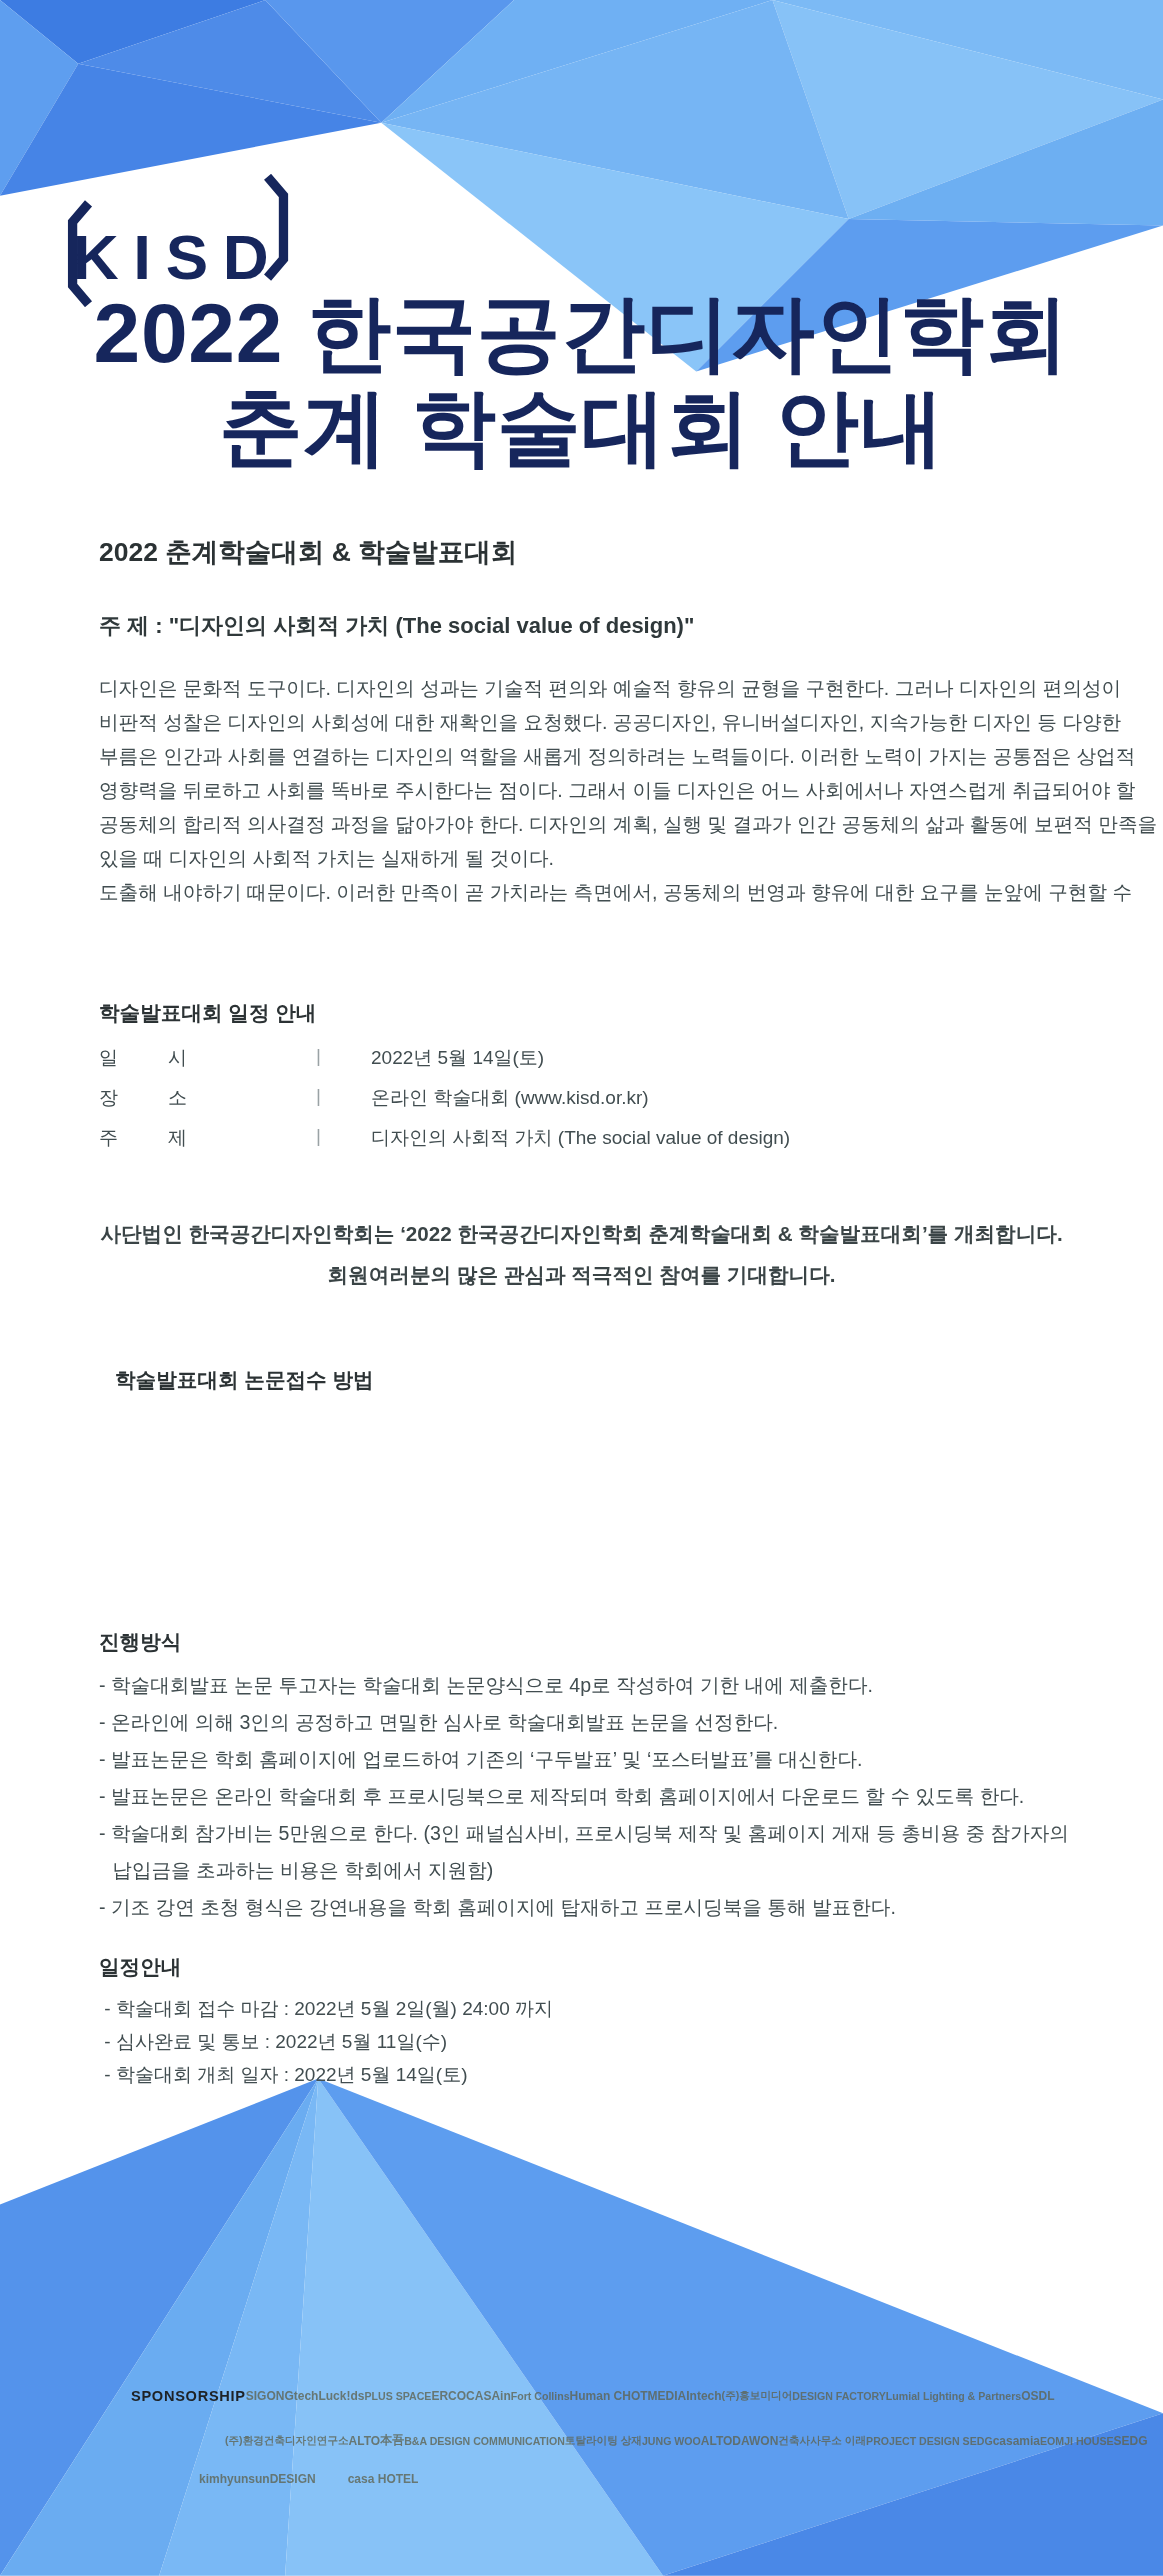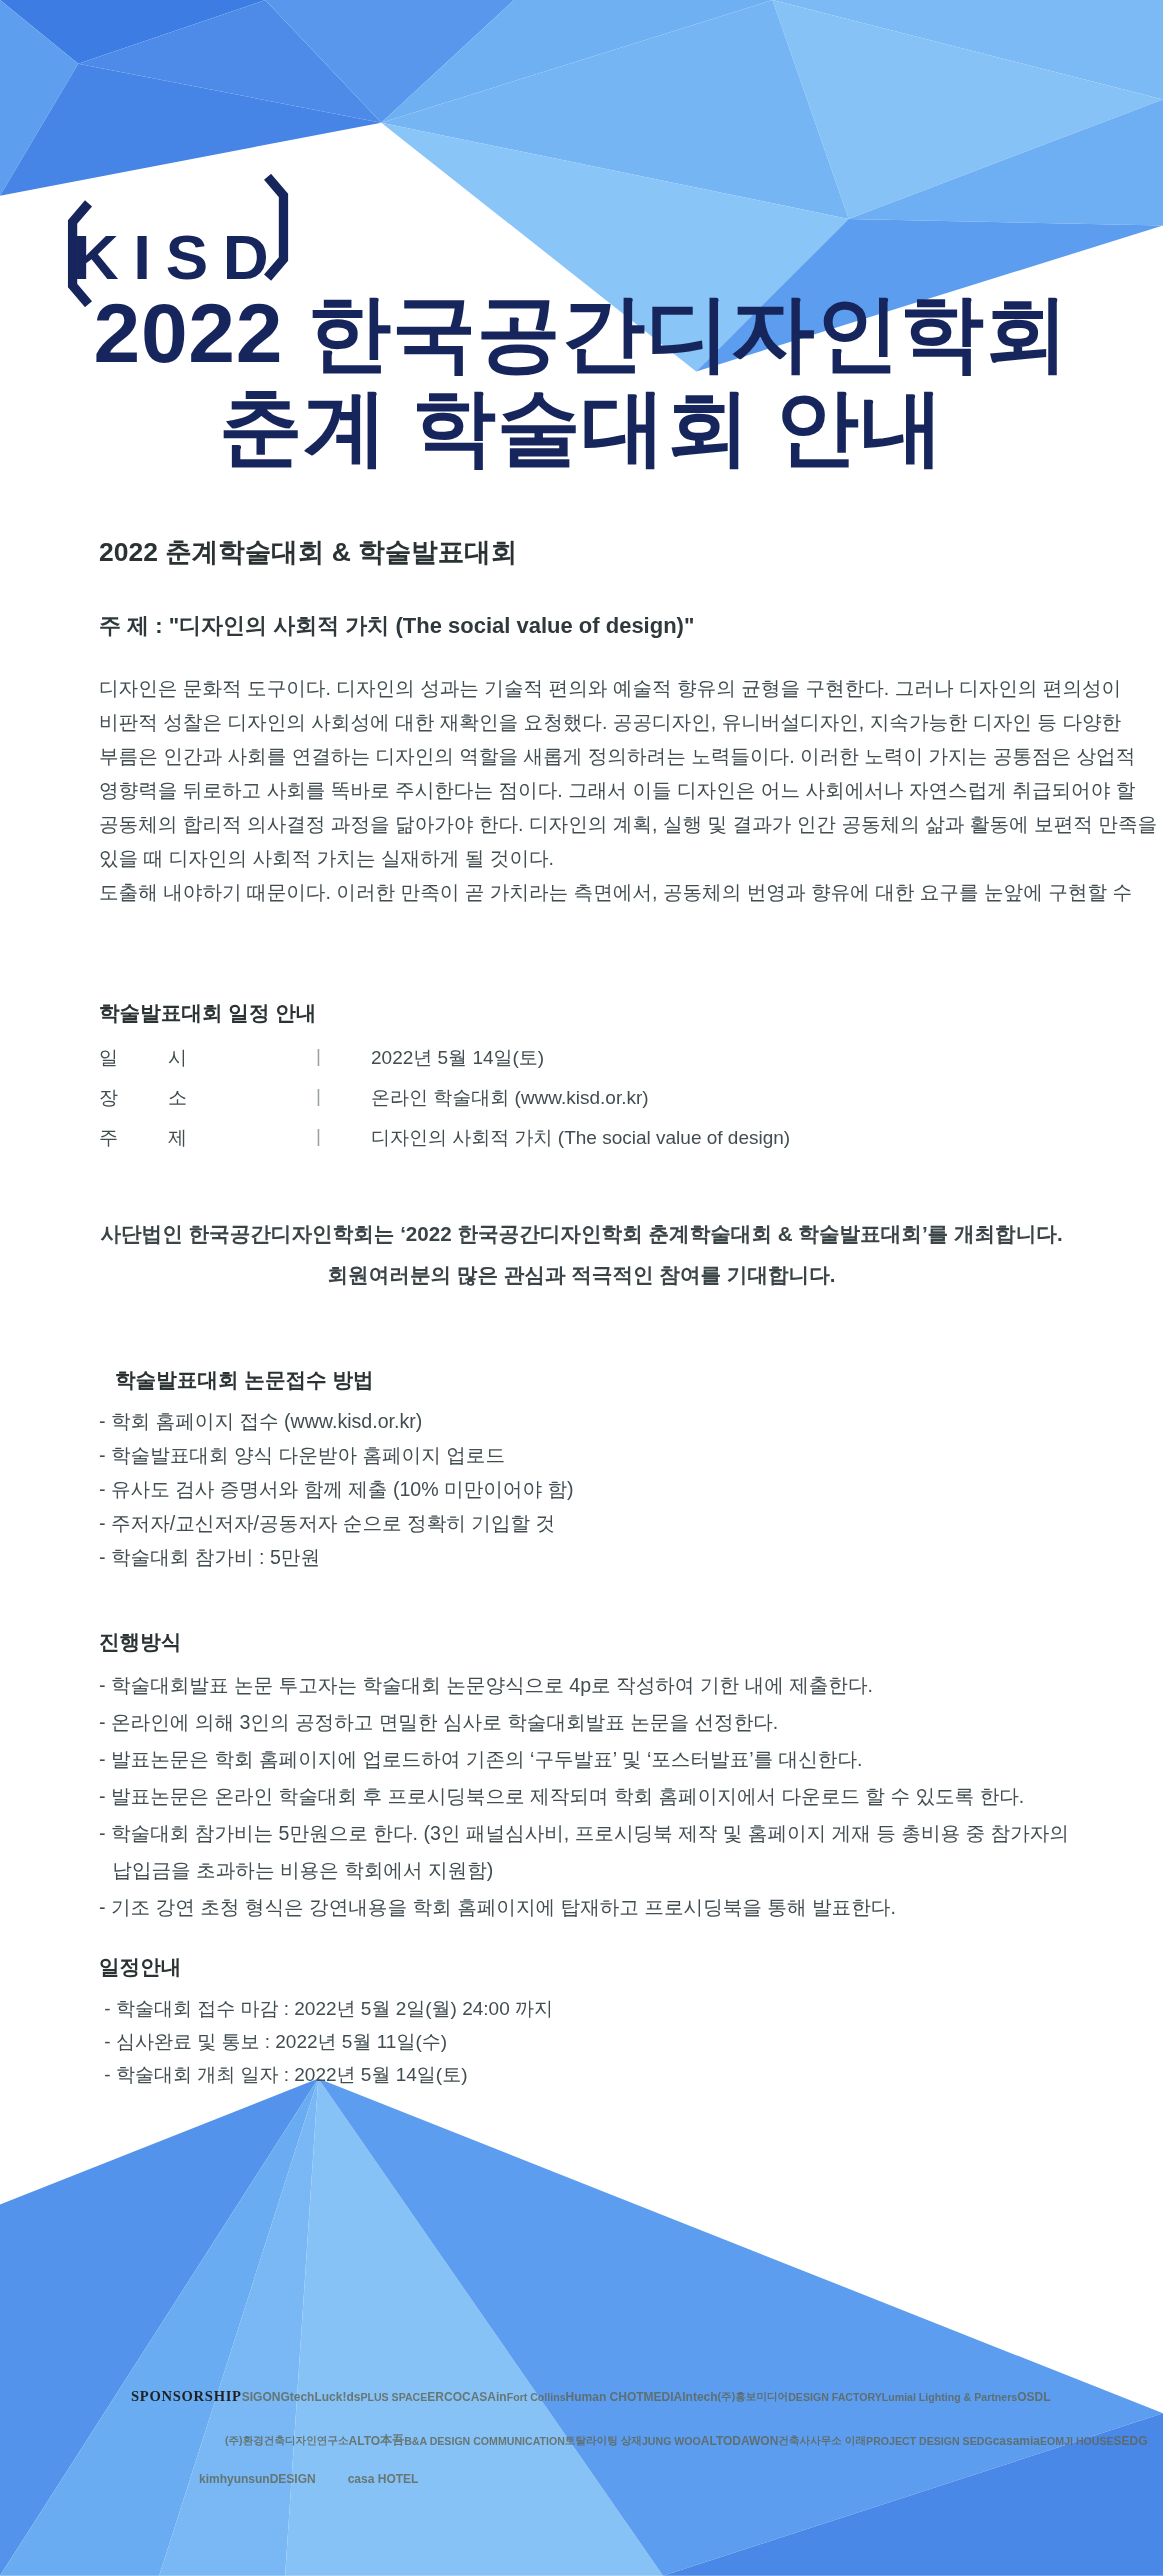--- a/index.html
+++ b/index.html
@@ -49,21 +49,21 @@
 
   #timeline-heading{top:1953px;font-size:20.6px;}
   #timeline{top:1992px;}
   .tl-line{font-size:19px;line-height:33px;white-space:nowrap;padding-left:5.3px;}
 
   
   .sponsor-row{position:absolute;display:flex;align-items:center;white-space:nowrap;}
   #sponsor-row1{left:131px;top:2388px;width:915px;justify-content:space-between;}
   #sponsor-row2{left:225px;top:2432px;width:822px;justify-content:space-between;}
   #sponsor-row3{left:199px;top:2472px;gap:32px;justify-content:flex-end;}
-  .sponsorship-label{font-size:14.6px;font-weight:bold;color:#1e2226;letter-spacing:0.7px;font-family:Liberation Serif, serif;}
+  .sponsorship-label{font-size:14.6px;font-weight:bold;color:#1e2226;letter-spacing:0.7px;}
   .sponsor-item{font-size:12px;font-weight:bold;color:#5e6350;opacity:.78;}
   .sponsor-item.sm{font-size:10.6px;}
 </style>
 </head>
 <body>
 
 <div class="page">
 
   <svg id="band-top" class="band" width="1163" height="398" viewBox="0 0 1754 600" aria-hidden="true">
     <polygon points="0,0 400,0 118,96" fill="#3d7ce2"></polygon>
@@ -142,27 +142,20 @@
       <span class="sched-value">디자인의 사회적 가치 (The social value of design)</span>
     </div>
   </div>
 
   <div class="blk" id="announcement">
     <div>사단법인 한국공간디자인학회는 ‘2022 한국공간디자인학회 춘계학술대회 &amp; 학술발표대회’를 개최합니다.</div>
     <div>회원여러분의 많은 관심과 적극적인 참여를 기대합니다.</div>
   </div>
 
   <div class="blk h-sec" id="submission-heading">학술발표대회 논문접수 방법</div>
-  <div class="blk" id="submission">
-    <div class="list-line">- 학회 홈페이지 접수 (www.kisd.or.kr)</div>
-    <div class="list-line">- 학술발표대회 양식 다운받아 홈페이지 업로드</div>
-    <div class="list-line">- 유사도 검사 증명서와 함께 제출 (10% 미만이어야 함)</div>
-    <div class="list-line">- 주저자/교신저자/공동저자 순으로 정확히 기입할 것</div>
-    <div class="list-line">- 학술대회 참가비 : 5만원</div>
-  </div>
 
   <div class="blk h-sec" id="method-heading">진행방식</div>
   <div class="blk" id="method">
     <div class="method-line">- 학술대회발표 논문 투고자는 학술대회 논문양식으로 4p로 작성하여 기한 내에 제출한다.</div>
     <div class="method-line">- 온라인에 의해 3인의 공정하고 면밀한 심사로 학술대회발표 논문을 선정한다.</div>
     <div class="method-line">- 발표논문은 학회 홈페이지에 업로드하여 기존의 ‘구두발표’ 및 ‘포스터발표’를 대신한다.</div>
     <div class="method-line">- 발표논문은 온라인 학술대회 후 프로시딩북으로 제작되며 학회 홈페이지에서 다운로드 할 수 있도록 한다.</div>
     <div class="method-line">- 학술대회 참가비는 5만원으로 한다. (3인 패널심사비, 프로시딩북 제작 및  홈페이지 게재 등 총비용 중 참가자의</div>
     <div class="method-line indent">납입금을 초과하는 비용은 학회에서 지원함)</div>
     <div class="method-line">- 기조 강연 초청 형식은 강연내용을 학회 홈페이지에 탑재하고 프로시딩북을 통해  발표한다.</div>

